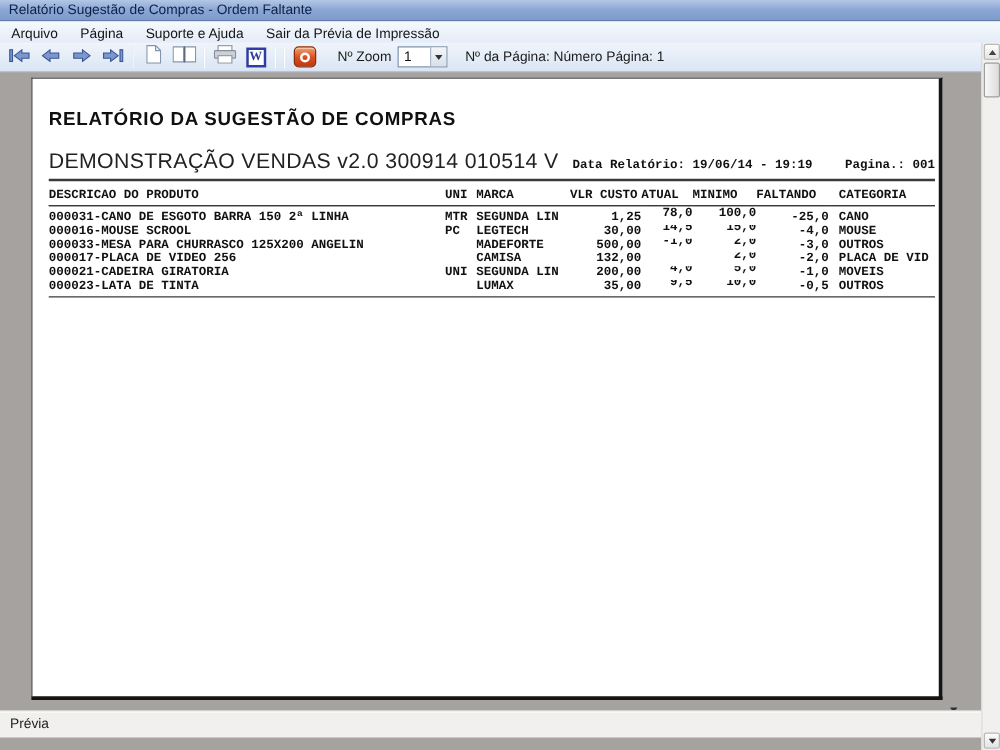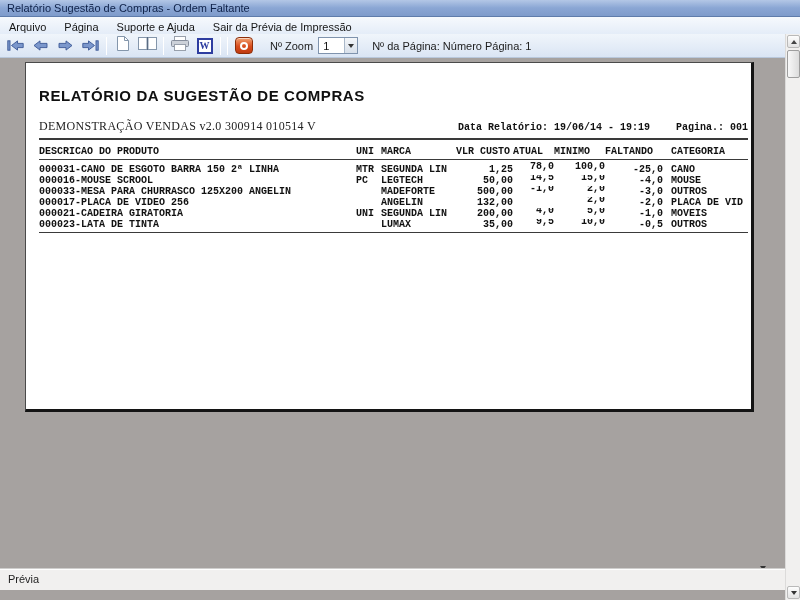--- a/index.html
+++ b/index.html
@@ -53,21 +53,21 @@
     border-top:4px solid #333; }
   .tri-up{ width:0; height:0; border-left:3px solid transparent; border-right:3px solid transparent;
     border-bottom:4px solid #444; }
 
   
   .workarea{
     position:absolute; left:0; top:58px; width:785px; height:520px;
     background:#a6a2a0; overflow:hidden;
   }
   .page{
-    position:absolute; left:25px; top:4px; width:729px; height:350px;
+    position:absolute; left:25px; top:4px; width:729px; height:498px;
     background:#ffffff; border:1px solid #4a4a4a;
     border-right:3px solid #141414; border-bottom:3px solid #141414;
     overflow:hidden; color:#111;
   }
 
   
   .vscroll{ position:absolute; right:0; top:34px; width:15px; height:566px; background:#f1f0ef;
     border-left:1px solid #dcdbda; }
   .scroll-btn{ position:absolute; left:1px; width:13px; height:13px;
     background:linear-gradient(180deg,#fdfdfd,#e3e3e3); border:1px solid #b9b9b9; border-radius:2px;
@@ -82,21 +82,21 @@
     position:absolute; left:0; bottom:10px; width:785px; height:22px;
     background:#f1f0ef; border-top:1px solid #cfcecd; box-shadow:inset 0 1px 0 #ffffff;
     font-size:11px; color:#1e1e1e; line-height:21px; padding-left:8px;
   }
 
   
   .rpt-title{ margin:24px 0 0 13px; font-size:15px; font-weight:bold; letter-spacing:.6px; color:#101010; }
   .rpt-subtitle{ margin:4px 0 0 13px; font-size:11px; letter-spacing:.2px; color:#222; }
   .rpt-meta{ margin:15px 0 0 13px; width:709px; display:flex; align-items:baseline;
     border-bottom:2px solid #3a3a3a; padding-bottom:4px; }
-  .rpt-company{ flex:1; font-size:12px; letter-spacing:.3px; color:#222;font-family:Liberation Serif, serif; }
+  .rpt-company{ flex:1; font-size:17px; letter-spacing:.3px; color:#222; }
   .rpt-date,.rpt-pageno{ font:700 10px "Liberation Mono",monospace; color:#111; white-space:pre; }
   .rpt-pageno{ margin-left:26px; }
 
   table.rpt{ margin:5px 0 0 13px; width:709px; table-layout:fixed; border-collapse:collapse;
     font:700 10px/11px "Liberation Mono",monospace; color:#111; white-space:nowrap; }
   table.rpt th{ font-weight:700; text-align:left; border-bottom:1px solid #3a3a3a; padding:1px 0 2px; overflow:hidden; }
   table.rpt td{ padding:0; overflow:hidden; height:11px; }
   table.rpt tbody tr:first-child td{ padding-top:4px; }
   .ta-r{ text-align:right; }
   .col-categoria{ padding-left:8px !important; }
@@ -241,40 +241,40 @@
             <td class="ta-r col-vlr">1,25</td>
             <td class="ta-r col-atual"><span class="raised">78,0</span></td>
             <td class="ta-r col-minimo"><span class="raised">100,0</span></td>
             <td class="ta-r col-faltando">-25,0</td>
             <td class="col-categoria">CANO</td>
           </tr>
           <tr>
             <td class="col-desc">000016-MOUSE SCROOL</td>
             <td class="col-uni">PC</td>
             <td class="col-marca">LEGTECH</td>
-            <td class="ta-r col-vlr">50,00</td>
+            <td class="ta-r col-vlr">30,00</td>
             <td class="ta-r col-atual"><span class="raised">14,5</span></td>
             <td class="ta-r col-minimo"><span class="raised">15,0</span></td>
             <td class="ta-r col-faltando">-4,0</td>
             <td class="col-categoria">MOUSE</td>
           </tr>
           <tr>
             <td class="col-desc">000033-MESA PARA CHURRASCO 125X200 ANGELIN</td>
             <td class="col-uni"></td>
             <td class="col-marca">MADEFORTE</td>
             <td class="ta-r col-vlr">500,00</td>
             <td class="ta-r col-atual"><span class="raised">-1,0</span></td>
             <td class="ta-r col-minimo"><span class="raised">2,0</span></td>
             <td class="ta-r col-faltando">-3,0</td>
             <td class="col-categoria">OUTROS</td>
           </tr>
           <tr>
             <td class="col-desc">000017-PLACA DE VÍDEO 256</td>
             <td class="col-uni"></td>
-            <td class="col-marca">ANGELIN</td>
+            <td class="col-marca">CAMISA</td>
             <td class="ta-r col-vlr">132,00</td>
             <td class="ta-r col-atual"><span class="raised"></span></td>
             <td class="ta-r col-minimo"><span class="raised">2,0</span></td>
             <td class="ta-r col-faltando">-2,0</td>
             <td class="col-categoria">PLACA DE VÍD</td>
           </tr>
           <tr>
             <td class="col-desc">000021-CADEIRA GIRATORIA</td>
             <td class="col-uni">UNI</td>
             <td class="col-marca">SEGUNDA LIN</td>

